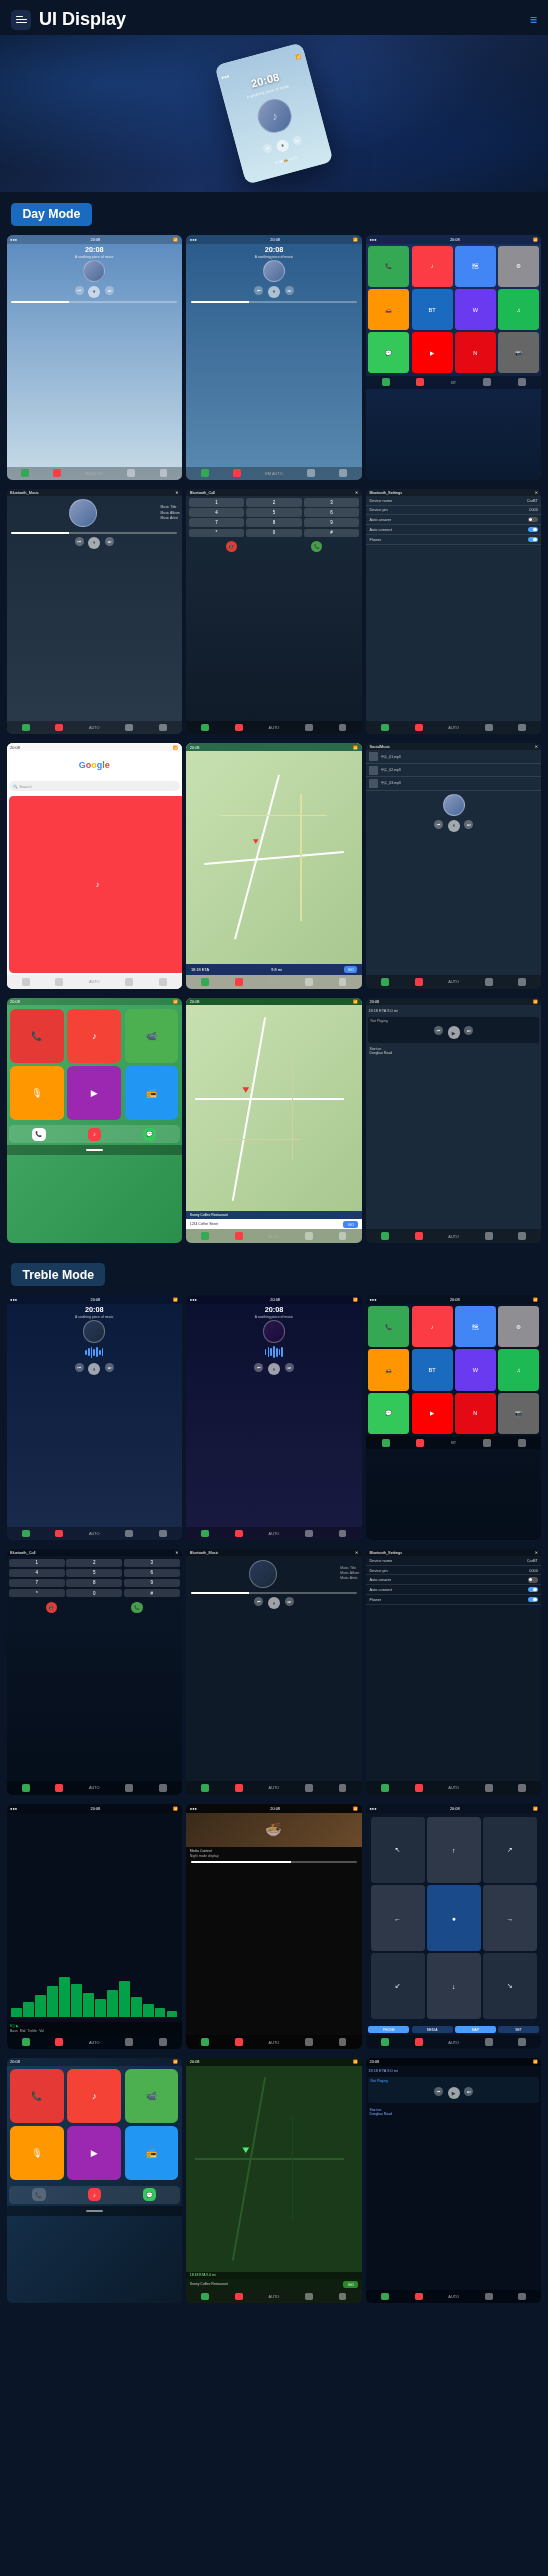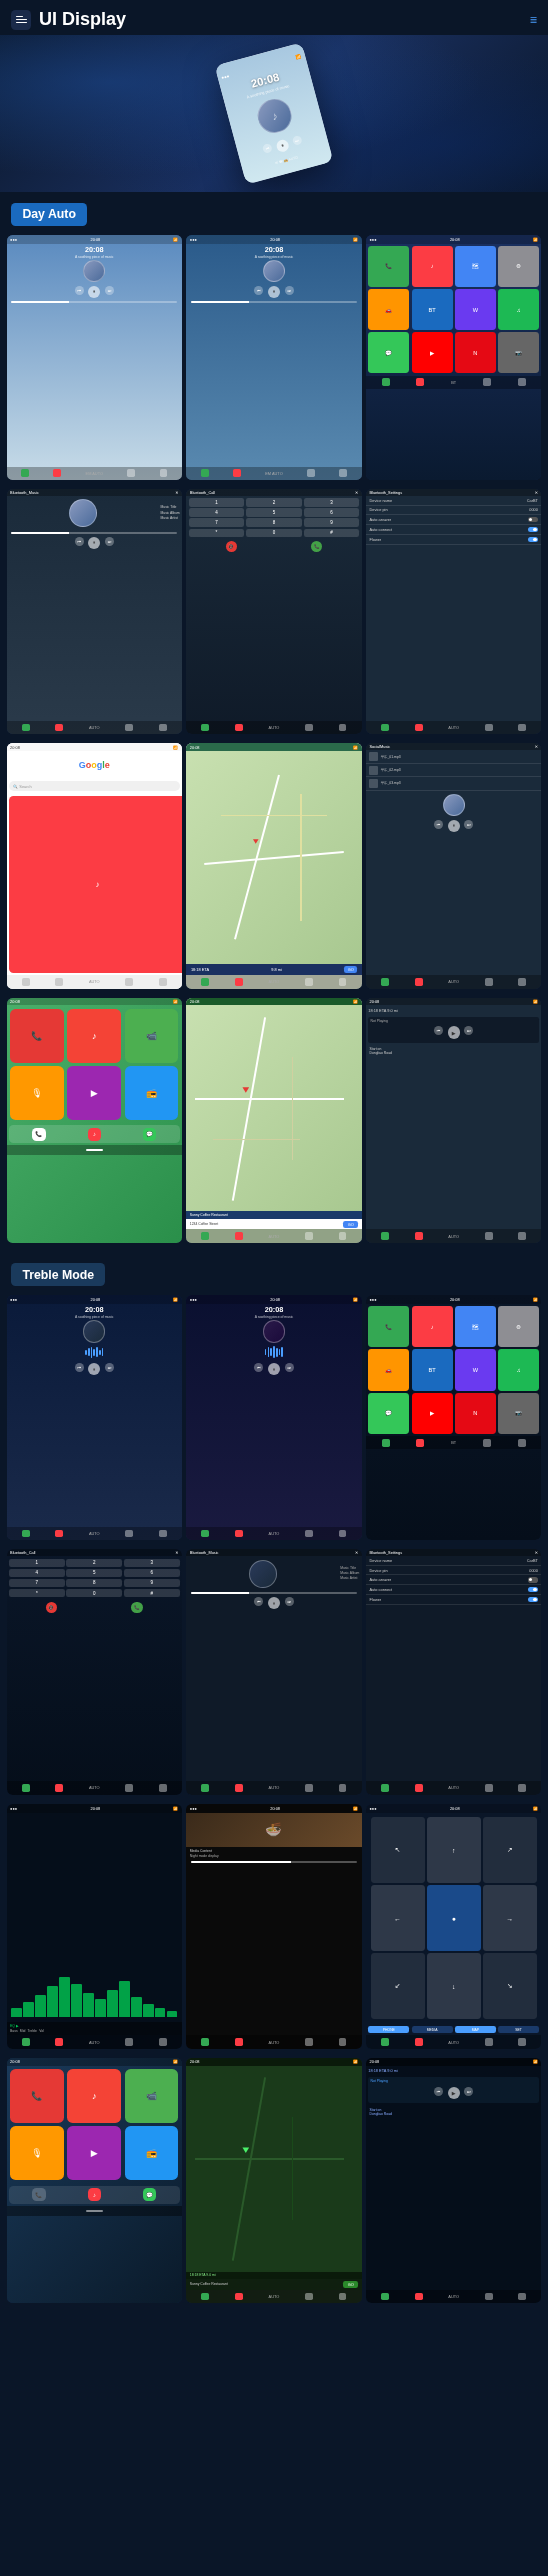--- a/index.html
+++ b/index.html
@@ -468,21 +468,21 @@
         <div class="ctrl-btn">⏮</div>
         <div class="ctrl-btn play">⏸</div>
         <div class="ctrl-btn">⏭</div>
       </div>
       <div style="font-size:3.4px;color:rgba(255,255,255,0.7);padding:1.1px 0;">✉ ☎ 📻 AUTO</div>
     </div>
   </div>
 </div>
 
 <div class="section-header">
-  <div class="section-badge badge-blue">Day Auto</div>
+  <div class="section-badge badge-blue">Day Mode</div>
 </div>
 
 <div class="screenshots-grid">
 
   <div class="screenshot-card">
     <div class="sim-screen music-screen">
       <div class="screen-time-bar">
         <span>●●●</span>
           <span>20:08</span>
           <span>📶</span>

